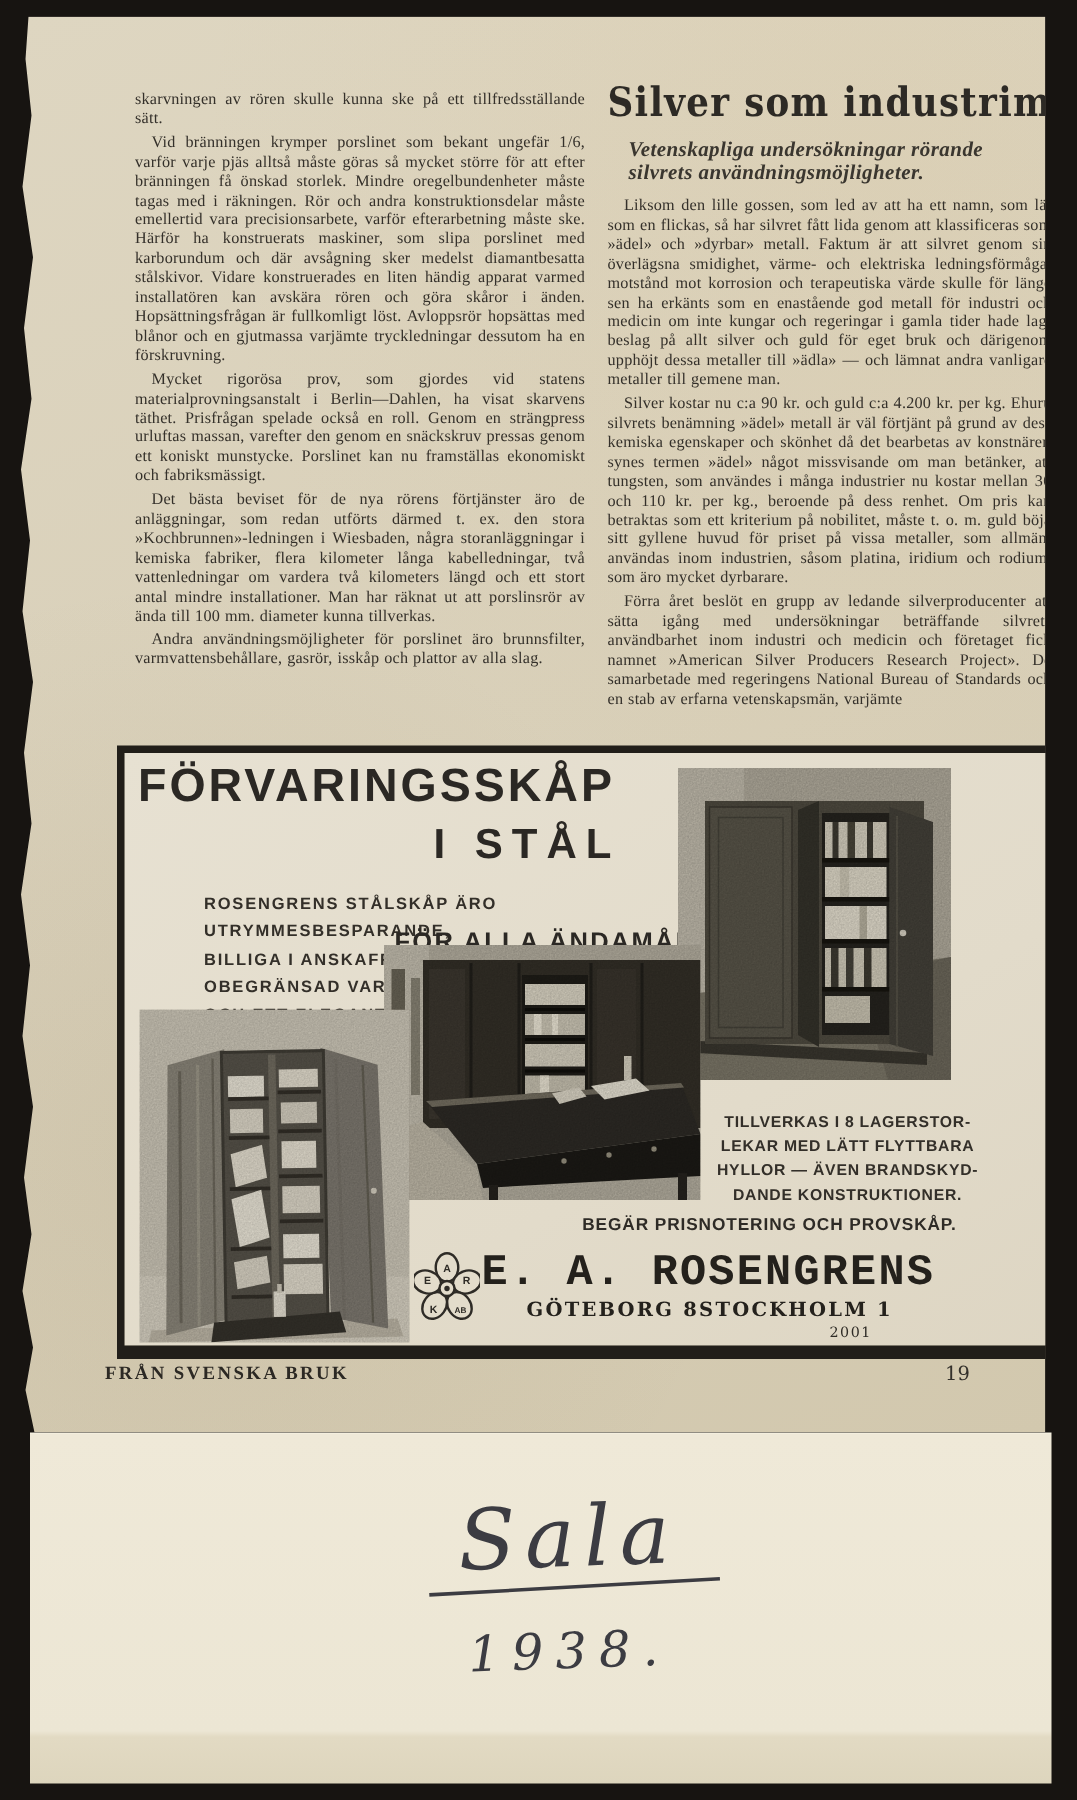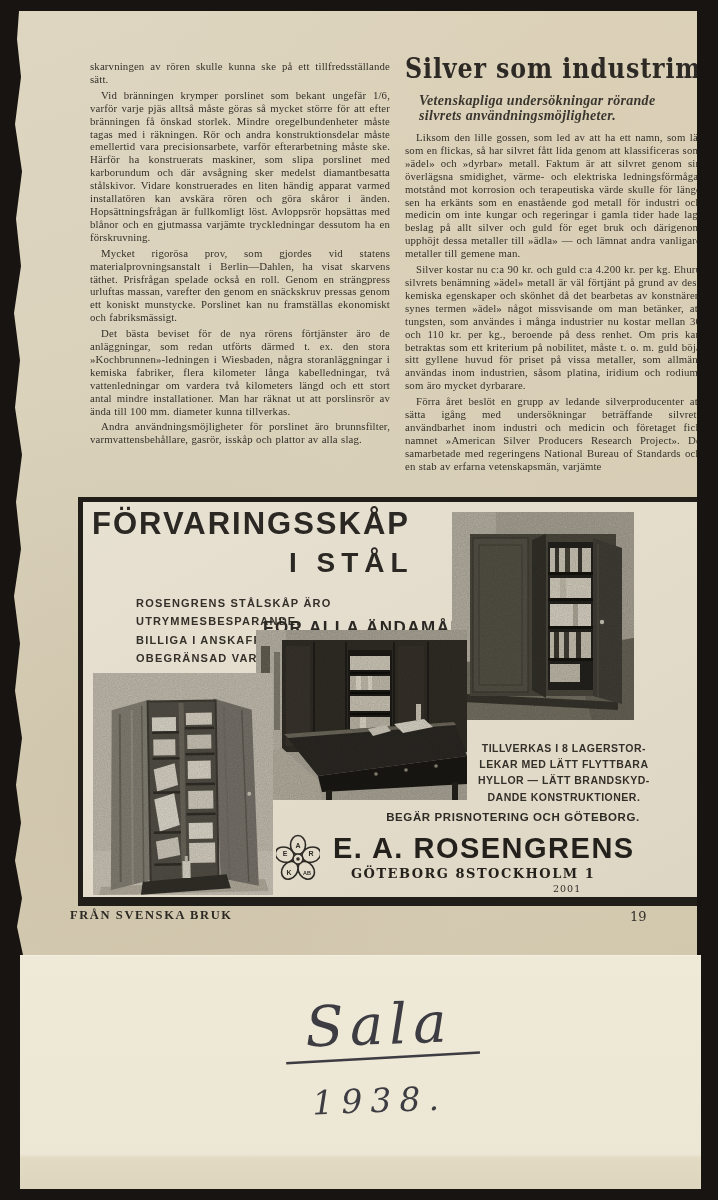--- a/index.html
+++ b/index.html
@@ -65,21 +65,21 @@
   .ad-features div{
     position:static;font-family:"Liberation Sans", sans-serif;font-weight:bold;
     font-size:10.5px;line-height:16.2px;letter-spacing:0.5px;color:#332f29;white-space:nowrap;
   }
   .ad-cta{
     left:280px;top:309px;width:300px;text-align:center;
     font-family:"Liberation Sans", sans-serif;font-weight:bold;
     font-size:11.5px;letter-spacing:0.6px;color:#2e2b26;white-space:nowrap;
   }
   .ad-company{
-    left:250px;top:330px;font-family:Liberation Sans, sans-serif;font-weight:bold;
+    left:238px;top:330px;font-family:Liberation Mono, monospace;font-weight:bold;
     font-size:29px;letter-spacing:1.5px;color:#24211c;white-space:nowrap;
   }
   .ad-cities{
     left:252px;top:364px;width:306px;display:flex;
     font-family:"DejaVu Serif", serif;font-weight:bold;font-size:13px;
     letter-spacing:1.5px;color:#24211c;margin-left:16px;
   }
   .ad-cities span{position:static;}
   .ad-number{
     left:470px;top:381px;font-family:"DejaVu Serif", serif;font-size:9.5px;
@@ -267,25 +267,25 @@
           <polygon points="48,208 132,202 136,216 46,221" fill="#35322b"></polygon>
           <rect x="88" y="188" width="8" height="17" fill="#e6e1d3"></rect>
           <rect x="90.5" y="183" width="3" height="6" fill="#d2ccbd"></rect>
         </g>
         <rect x="0" y="0" width="180" height="222" filter="url(#grain)" opacity="0.2"></rect>
       </svg>
 
       <div class="ad-features">
         <div>TILLVERKAS I 8 LAGERSTOR-</div>
         <div>LEKAR MED LÄTT FLYTTBARA</div>
-        <div>HYLLOR — LÄTT BRANDSKYD-</div>
+        <div>HYLLOR — ÄVEN BRANDSKYD-</div>
         <div>DANDE KONSTRUKTIONER.</div>
       </div>
 
-      <div class="ad-cta">BEGÄR PRISNOTERING OCH GÖTEBORG.</div>
+      <div class="ad-cta">BEGÄR PRISNOTERING OCH PROVSKÅP.</div>
 
       <svg class="ad-logo" width="44" height="48" viewBox="0 0 44 48">
         <g stroke="#2e2b26" stroke-width="1.6" fill="#e3dccb">
           <ellipse cx="22" cy="11" rx="7.5" ry="9.5"></ellipse>
           <g transform="rotate(72 22 25)">
               <ellipse cx="22" cy="11" rx="7.5" ry="9.5"></ellipse>
             </g>
           <g transform="rotate(144 22 25)">
               <ellipse cx="22" cy="11" rx="7.5" ry="9.5"></ellipse>
             </g>

